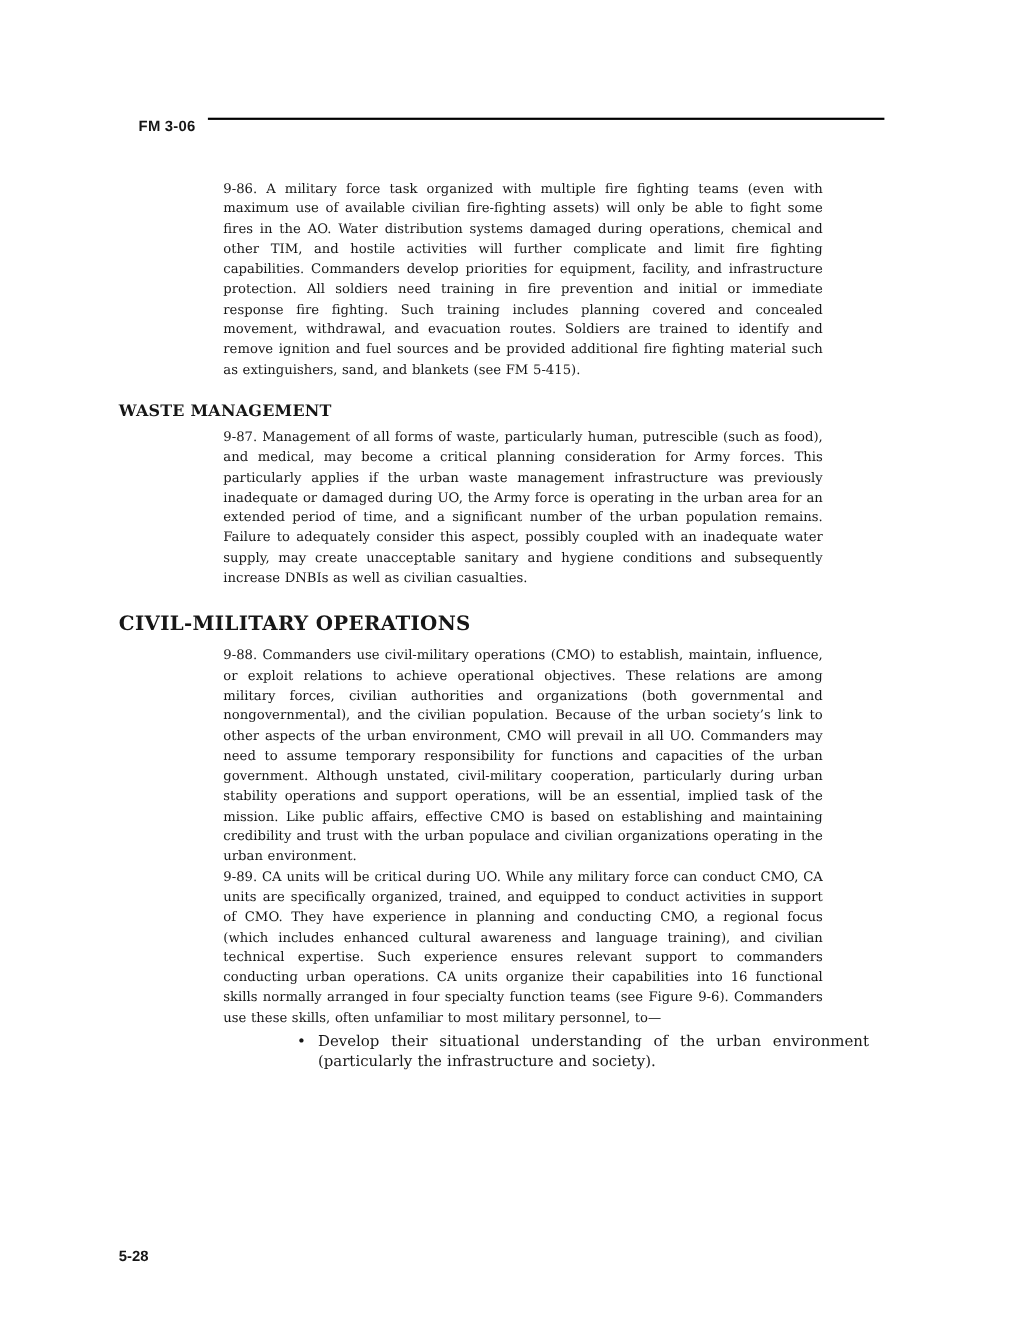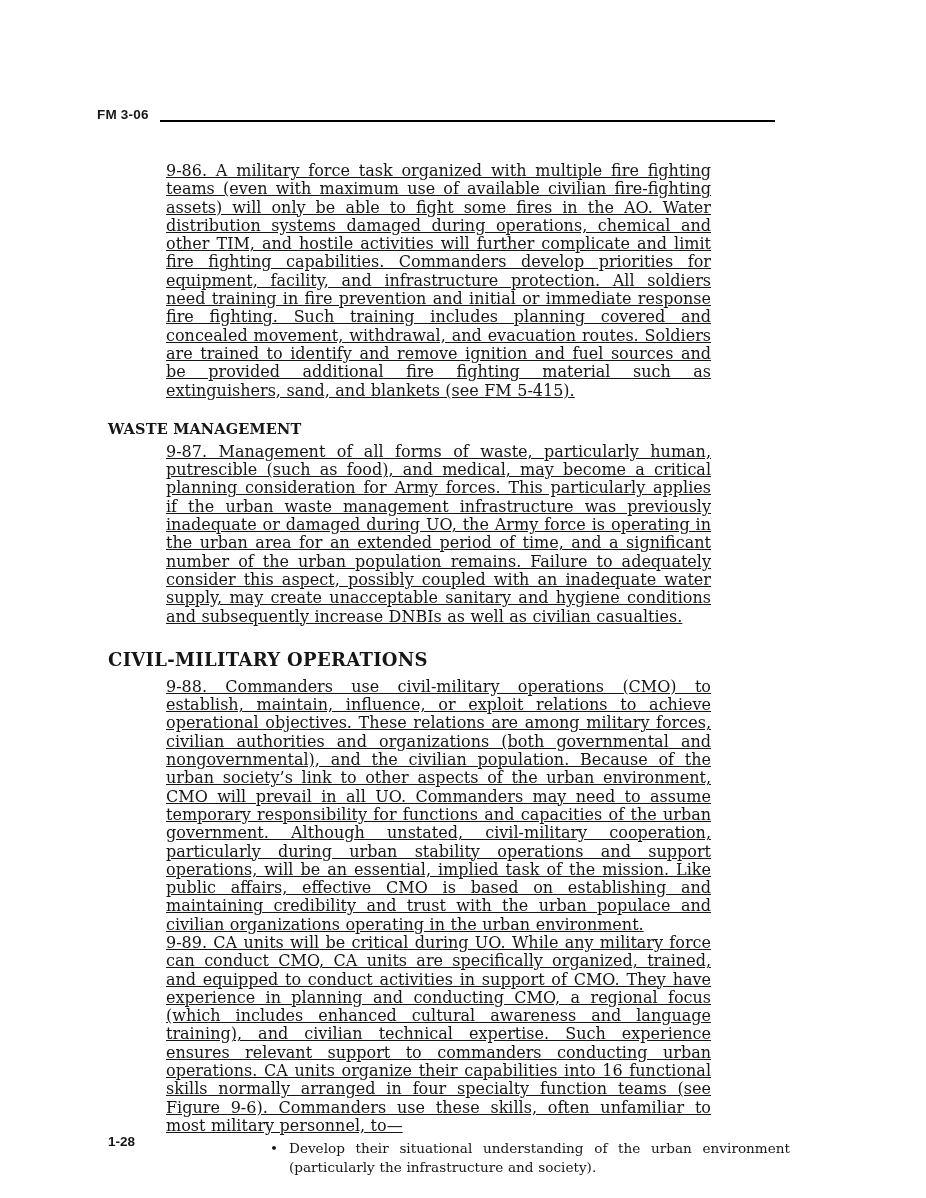--- a/index.html
+++ b/index.html
@@ -13,24 +13,24 @@
     height: 1198px;
     background: #ffffff;
     color: #161616;
     font-family: "DejaVu Serif", serif;
     overflow: hidden;
   }
   
   .running-header {
     position: absolute;
     top: 107px;
-    left: 97px;
+    left: 126px;
     width: 678px;
     display: flex;
-    align-items: flex-end;
+    align-items: flex-start;
   }
   .doc-id {
     font-family: "Liberation Sans", sans-serif;
     font-weight: bold;
     font-size: 13.5px;
     line-height: 16px;
     white-space: nowrap;
     letter-spacing: 0.2px;
   }
   .header-rule {
@@ -41,27 +41,26 @@
     height: 0;
   }
   
   .content {
     position: absolute;
     top: 162px;
     left: 108px;
     width: 682px;
   }
   .body-para {
-    margin: 0 0 0 58px;
+    margin: 0 0 0 95px;
     width: 545px;
-    font-size: 16px;
+    font-size: 12px;
     line-height: 18.3px;
     text-align: justify;
     word-spacing: 0.4px;
-    text-decoration: underline;
   }
   .section-heading {
     margin: 20px 0 0 0;
     font-size: 14.5px;
     font-weight: bold;
     letter-spacing: 0.2px;
     line-height: 18px;
   }
   .section-heading + .body-para {
     margin-top: 5px;
@@ -130,15 +129,15 @@
 
 
     <p class="body-para">9-89. CA units will be critical during UO. While any military force can conduct CMO, CA units are specifically organized, trained, and equipped to conduct activities in support of CMO. They have experience in planning and conducting CMO, a regional focus (which includes enhanced cultural awareness and language training), and civilian technical expertise. Such experience ensures relevant support to commanders conducting urban operations. CA units organize their capabilities into 16 functional skills normally arranged in four specialty function teams (see Figure 9-6). Commanders use these skills, often unfamiliar to most military personnel, to—</p>
 
     <ul class="bullet-list">
       <li class="bullet-item">Develop their situational understanding of the urban environment (particularly the infrastructure and society).</li>
     </ul>
 
   </div>
 
-  <div class="page-footer">1-28</div>
+  <div class="page-footer">5-28</div>
 
 </div>
 
 </body></html>

